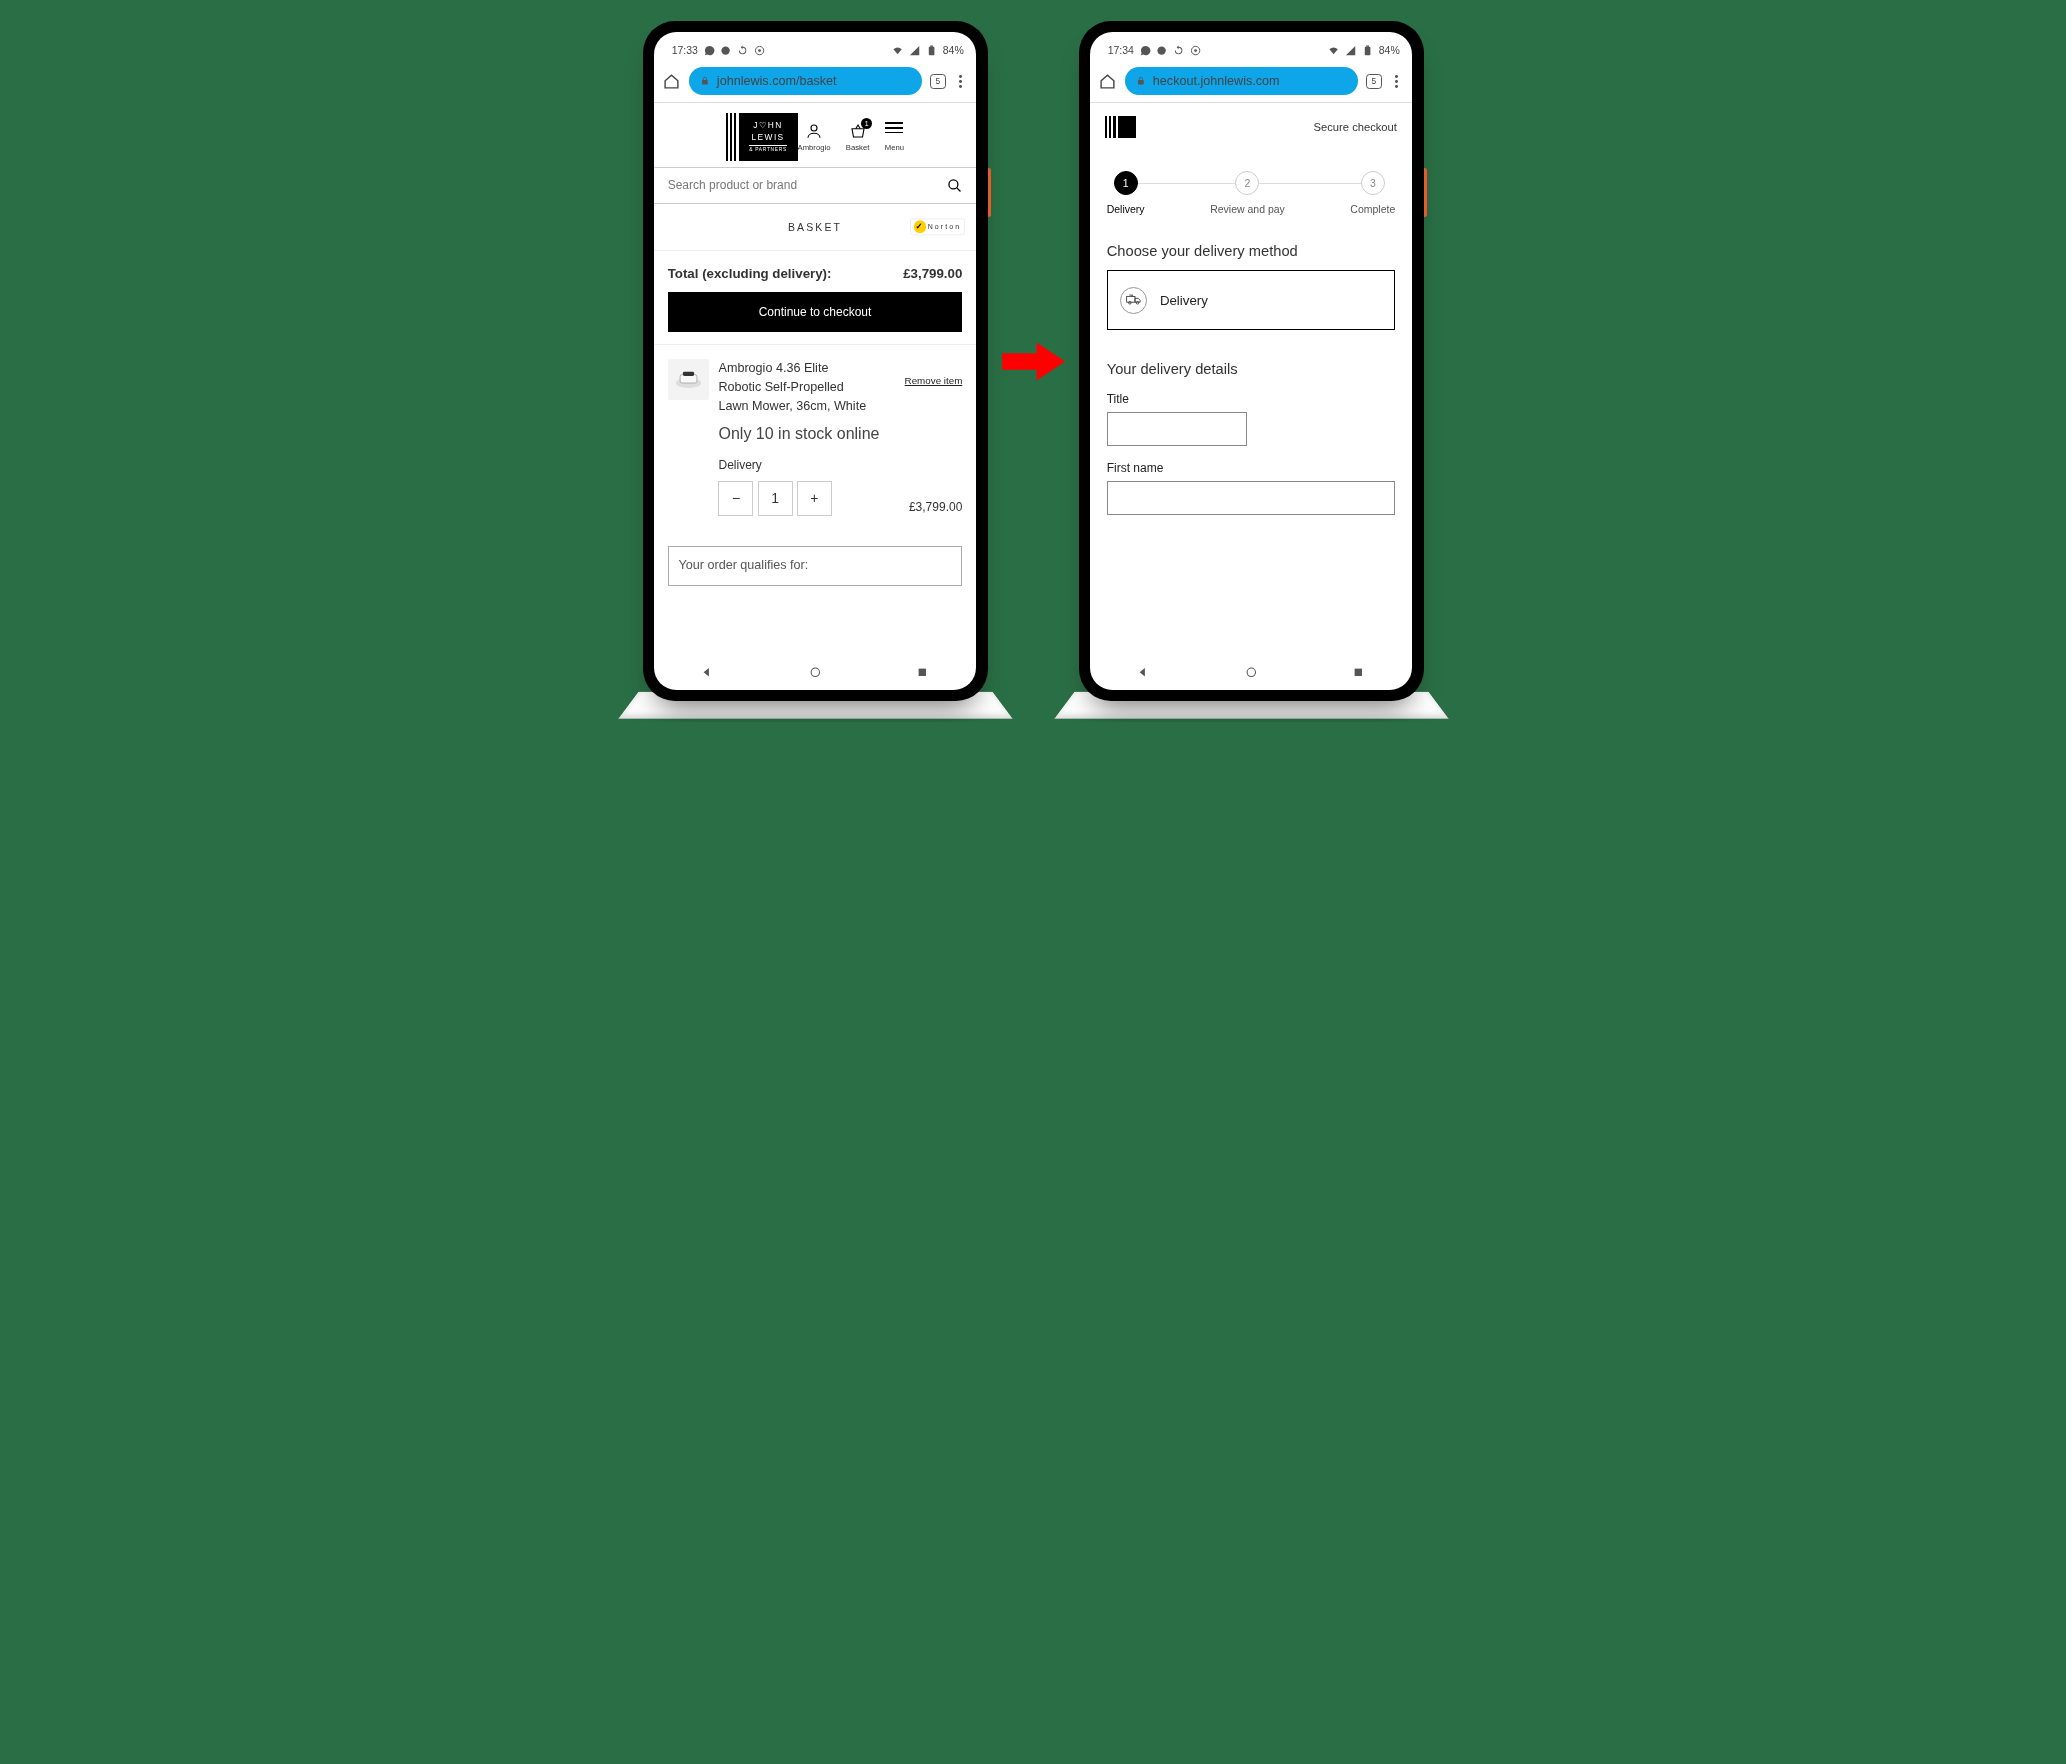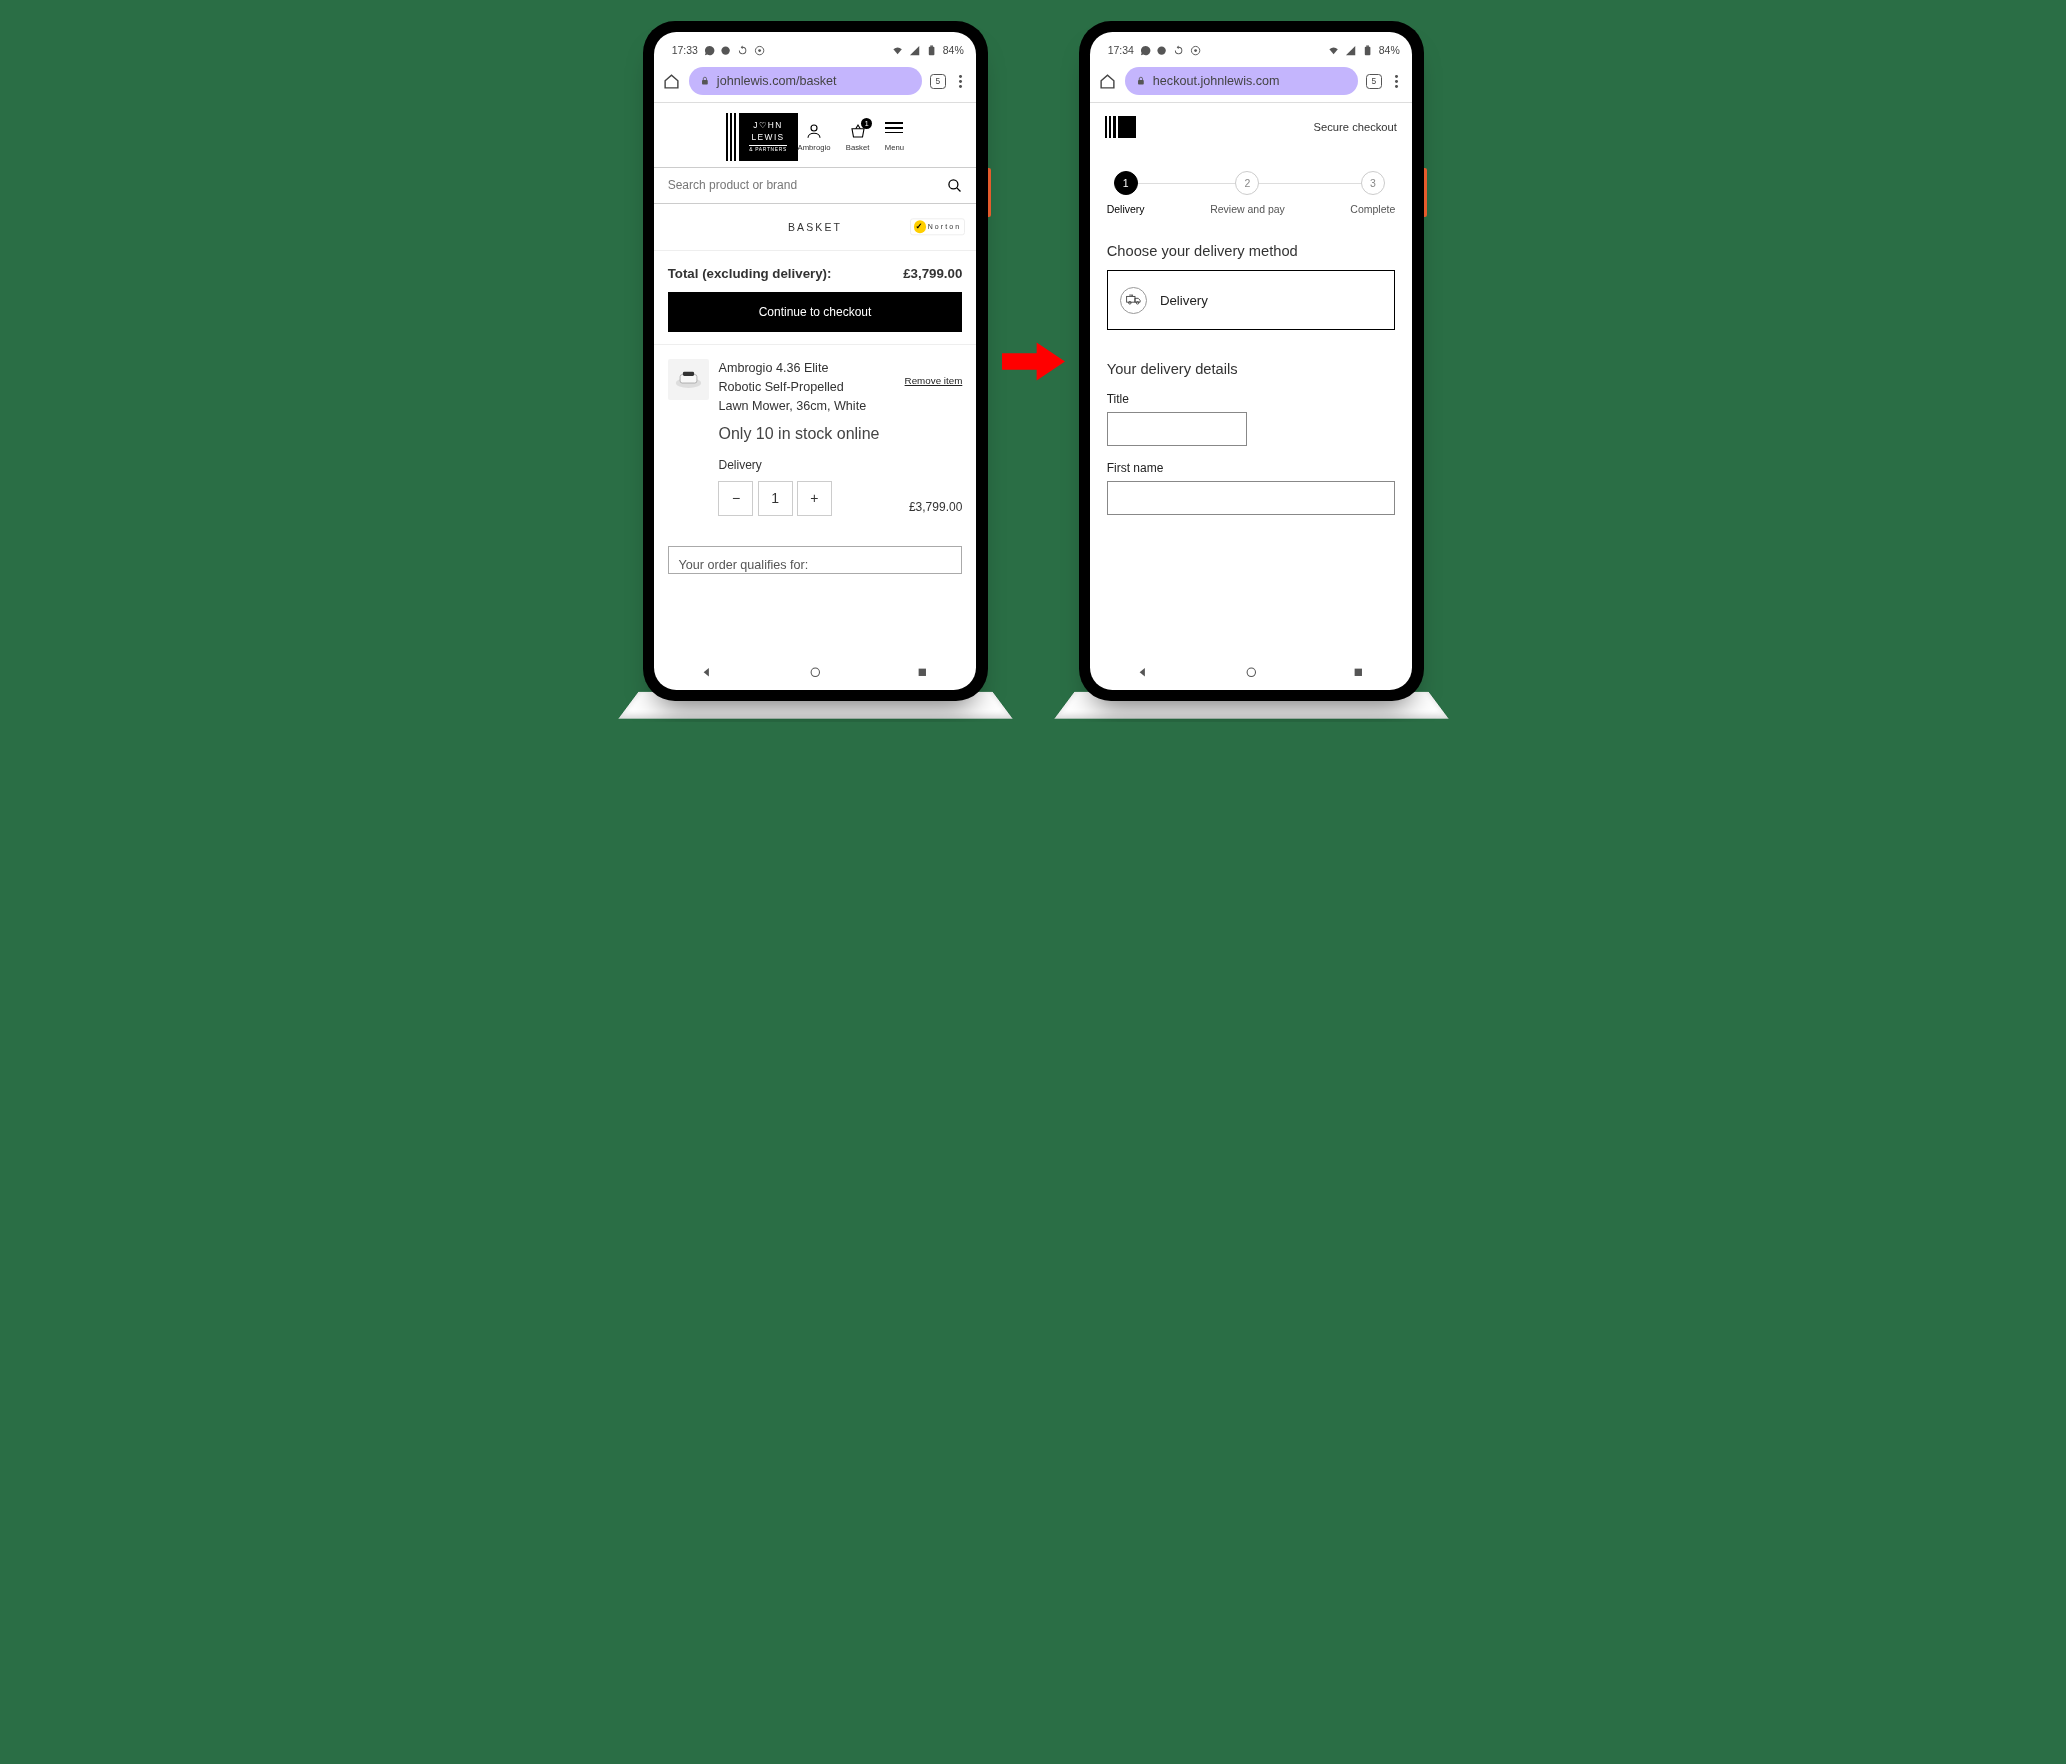--- a/index.html
+++ b/index.html
@@ -57,21 +57,21 @@
   .status .left, .status .right { display:flex; align-items:center; gap:5.6px; }
   .status .ico { width:11.2px; height:11.2px; fill:#555; }
   .batt-txt { font-size:10.5px; }
   
   .chrome {
     height:39px; display:flex; align-items:center; gap:8.4px;
     padding:0 9.8px 4.2px; border-bottom:0.7px solid #ddd;
   }
   .chrome .home-ico { width:17px; height:17px; flex:none; }
   .chrome .addr {
-    flex:1; background:#c4b5fd; border-radius:15.4px; height:28px;
+    flex:1; background:#0ea5e9; border-radius:15.4px; height:28px;
     display:flex; align-items:center; padding:0 11.2px; gap:7px;
     font-size:12.6px; color:#444; overflow:hidden; white-space:nowrap;
   }
   .chrome .lock-ico { width:9.8px; height:9.8px; fill:#555; flex:none; }
   .chrome .tabs-badge {
     width:15.4px; height:15.4px; border:1.4px solid #555; border-radius:3.5px;
     display:flex; align-items:center; justify-content:center;
     font-size:8.4px; color:#444; font-weight:500;
   }
   .chrome .dots { width:12.6px; display:flex; flex-direction:column; gap:2.1px; align-items:center;}
@@ -142,21 +142,21 @@
     display:flex;align-items:center;justify-content:center;font-size:7px;color:#888;
   }
   .item-block .thumb svg{width:31px;height:21px;}
   .item-info { flex:1; font-size:12.6px; color:#333; line-height:1.5;}
   .remove { position:absolute; right:14px; top:30px; font-size:9.8px; text-decoration:underline;}
   .stock { font-size:16px; color:#444; margin-top:7px;}
   .qty-label{font-size:12px;font-weight:500;margin-top:9.8px;}
   .qty-row{display:flex;align-items:center;gap:4.2px;margin-top:7px;}
   .qbox{width:35px;height:35px;border:0.7px solid #ccc;display:flex;align-items:center;justify-content:center;font-size:14px;}
   .price{margin-left:auto;font-size:12px;align-self:flex-end;}
-  .promo{margin:15.4px 14px 0;border:0.7px solid #aaa;padding:11.2px 9.8px 0;font-size:12.6px;color:#555;height:28px;overflow:hidden;}
+  .promo{margin:15.4px 14px 0;border:0.7px solid #aaa;padding:11.2px 9.8px 0;font-size:12.6px;color:#555;height:40px;overflow:hidden;}
   
   .sec-header{display:flex;justify-content:space-between;align-items:center;padding:12.6px 15.4px;}
   .mini-stripes{display:flex;gap:2.1px;}
   .mini-stripes span{width:2.1px;height:22.4px;background:#000;}
   .mini-stripes .blk{width:18px;}
   .sec-label{font-size:11.2px;color:#333;}
   .steps{display:flex;justify-content:space-between;align-items:flex-start;padding:19.6px 17px 7px;position:relative;}
   .steps::before{content:"";position:absolute;top:32px;left:41px;right:41px;height:0.7px;background:#ddd;z-index:0;}
   .step{display:flex;flex-direction:column;align-items:center;gap:8.4px;z-index:1;font-size:10.5px;color:#555;}
   .step .circ{width:24px;height:24px;border-radius:50%;border:0.7px solid #ccc;background:#fff;display:flex;align-items:center;justify-content:center;font-size:10.5px;color:#888;}

